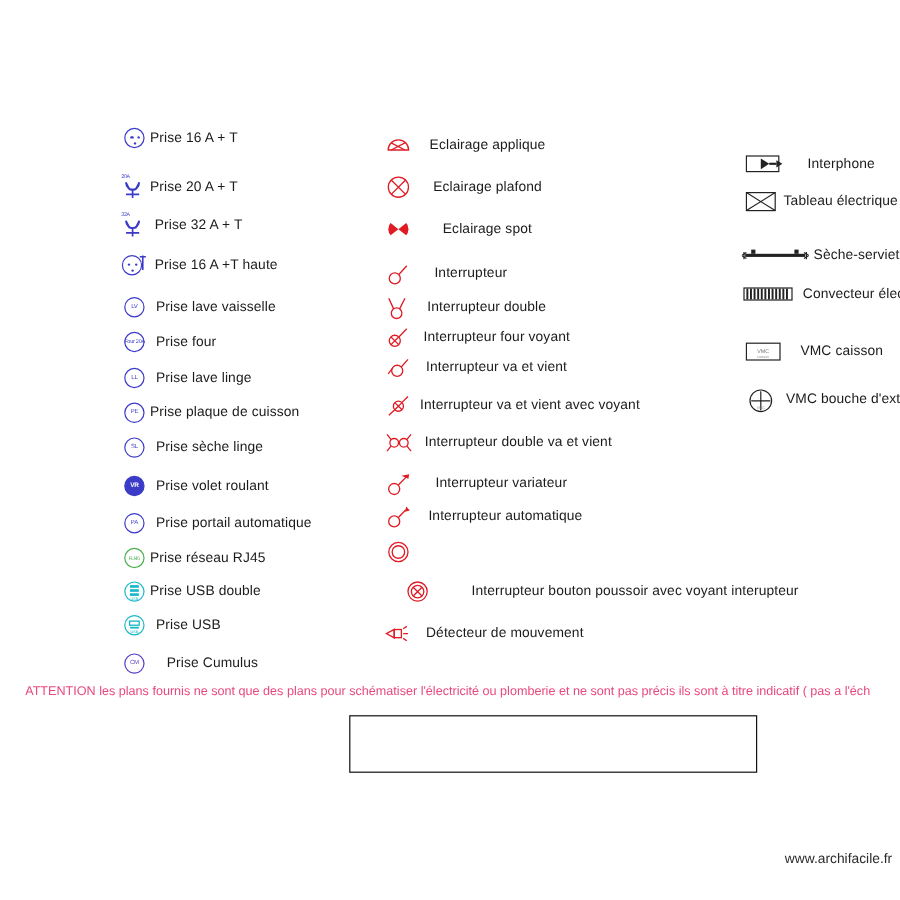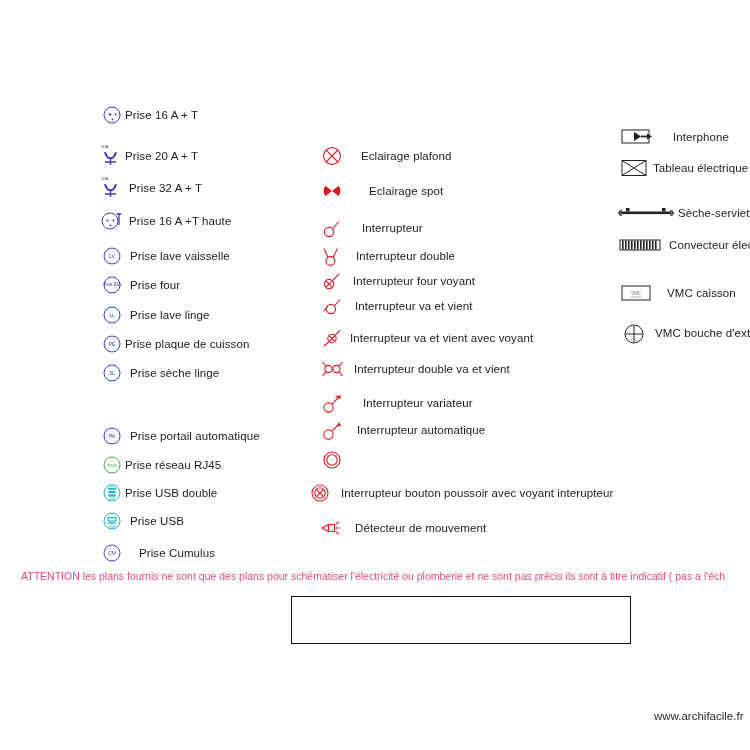--- a/index.html
+++ b/index.html
@@ -213,20 +213,28 @@
 
   <div class="row" style="left:86px; top:360px;">
     <span class="sym">
       <span class="circ circ-16">
         <span class="circ-lbl" style="line-height:17px;font-size:5px;">SL</span>
       </span>
     </span>
     <span class="lbl" style="margin-left:5px;">Prise sèche linge</span>
   </div>
 
+  <div class="row" style="left:86px; top:392px;">
+    <span class="sym">
+      <span class="circ circ-16" style="background:#3b3bc8;">
+        <span class="circ-lbl" style="line-height:17px;font-size:5.4px;color:#ffffff;font-weight:bold;">VR</span>
+      </span>
+    </span>
+    <span class="lbl" style="margin-left:5px;">Prise volet roulant</span>
+  </div>
 
   <div class="row" style="left:86px; top:423px;">
     <span class="sym">
       <span class="circ circ-16">
         <span class="circ-lbl" style="line-height:17px;font-size:5px;">PA</span>
       </span>
     </span>
     <span class="lbl" style="margin-left:5px;">Prise portail automatique</span>
   </div>
 
@@ -266,20 +274,29 @@
 
   <div class="row" style="left:86px; top:540px;">
     <span class="sym">
       <span class="circ circ-16" style="border-color:#5a3bc8;">
         <span class="circ-lbl" style="line-height:17px;font-size:5px;color:#5a3bc8;">CM</span>
       </span>
     </span>
     <span class="lbl" style="margin-left:14px;">Prise Cumulus</span>
   </div>
 
+  <div class="row" style="left:306px; top:108px;">
+    <span class="sym">
+      <svg viewBox="0 0 26 26" style="width:26px;height:26px" xmlns="http://www.w3.org/2000/svg">
+        <path class="red" d="M4.5,17 A8.5,8.5 0 0 1 21.5,17 Z"></path>
+        <path class="red" d="M7,11 L18.5,17 M18.5,11 L7,17"></path>
+      </svg>
+    </span>
+    <span class="lbl" style="margin-left:13px;">Eclairage applique</span>
+  </div>
 
   <div class="row" style="left:306px; top:143px;">
     <span class="sym">
       <svg viewBox="0 0 26 26" style="width:26px;height:26px" xmlns="http://www.w3.org/2000/svg">
         <circle class="red" cx="13" cy="13" r="8.4"></circle>
         <path class="red" d="M7,7 L19,19 M19,7 L7,19"></path>
       </svg>
     </span>
     <span class="lbl" style="margin-left:16px;">Eclairage plafond</span>
   </div>
@@ -382,21 +399,21 @@
 
   <div class="row" style="left:306px; top:447px;">
     <span class="sym">
       <svg viewBox="0 0 26 26" style="width:26px;height:26px" xmlns="http://www.w3.org/2000/svg">
         <circle class="red" cx="13" cy="13" r="8"></circle>
         <circle class="red" cx="13" cy="13" r="5.2"></circle>
       </svg>
     </span>
   </div>
 
-  <div class="row" style="left:294px; top:480px;">
+  <div class="row" style="left:322px; top:480px;gap:24px;">
     <span class="sym">
       <svg viewBox="0 0 26 26" style="width:26px;height:26px" xmlns="http://www.w3.org/2000/svg">
         <circle class="red" cx="13" cy="13" r="8"></circle>
         <circle class="red" cx="13" cy="13" r="5.2"></circle>
         <path class="red" d="M9.3,9.3 L16.7,16.7 M16.7,9.3 L9.3,16.7"></path>
       </svg>
     </span>
     <span class="lbl" style="margin-left:8px;">Interrupteur bouton poussoir avec voyant  interupteur</span>
   </div>
 

